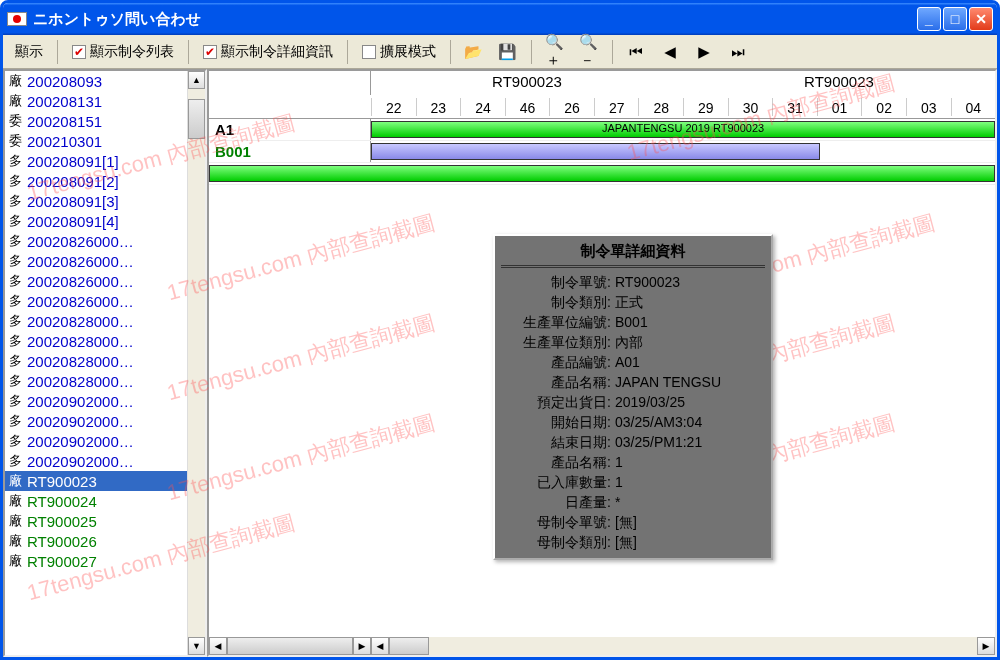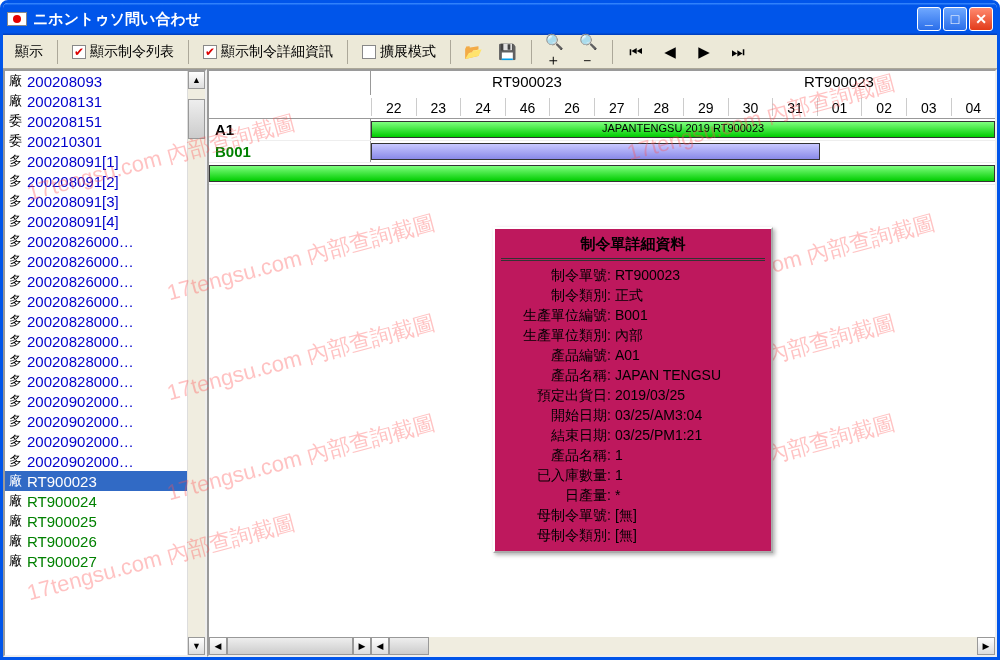--- a/index.html
+++ b/index.html
@@ -38,21 +38,21 @@
 .daycell { flex: 1; border-left: 1px solid #ccc; text-align: center; font-size: 14px; padding-top: 2px; }
 .dayrow { display: flex; height: 100%; }
 .ganttrow { height: 22px; display: flex; border-bottom: 1px solid #eee; }
 .ganttrow .rlabel { width: 162px; padding-left: 6px; font-size: 15px; font-weight: bold; display: flex; align-items: center; border-right: 1px solid #999; }
 .ganttrow .rlabel.green { color: #008000; }
 .ganttrow .bars { flex: 1; position: relative; }
 .bar { position: absolute; top: 2px; bottom: 2px; border: 1px solid #333; }
 .bar.green { background: linear-gradient(#7fff7f, #00cc00); }
 .bar.purple { background: linear-gradient(#c8c8ff, #8989e8); }
 .bar .txt { position: absolute; left: 50%; top: 0; transform: translateX(-50%); font-size: 11px; white-space: nowrap; color: #000; }
-.detail-popup { position: absolute; left: 490px; top: 224px; width: 280px; background: #be185d; border: 2px outset #fff; padding: 6px; z-index: 10; box-shadow: 2px 2px 4px rgba(0,0,0,0.3); }
+.detail-popup { position: absolute; left: 490px; top: 231px; width: 280px; background: #737373; border: 2px outset #fff; padding: 6px; z-index: 10; box-shadow: 2px 2px 4px rgba(0,0,0,0.3); }
 .detail-popup .ptitle { font-size: 15px; font-weight: bold; text-align: center; padding-bottom: 4px; border-bottom: 3px double #333; margin-bottom: 4px; }
 .detail-popup .prow { display: flex; font-size: 14px; line-height: 20px; }
 .detail-popup .prow .k { width: 110px; text-align: right; }
 .detail-popup .prow .v { flex: 1; padding-left: 4px; }
 .hscroll { height: 18px; background: #ece9d8; display: flex; }
 .hscroll .arr { width: 18px; background: linear-gradient(#fff,#ddd); border: 1px solid #999; display: flex; align-items: center; justify-content: center; font-size: 9px; cursor: pointer; }
 .hscroll .track { flex: 1; background: #f0ede0; position: relative; }
 .hscroll .thumb { position: absolute; top: 0; bottom: 0; width: 40px; background: linear-gradient(#eee,#ccc); border: 1px solid #999; }
 .watermark { position: absolute; color: rgba(255,80,80,0.35); font-size: 22px; transform: rotate(-15deg); pointer-events: none; white-space: nowrap; z-index: 5; }
 .listwrap { display: flex; height: 100%; }

